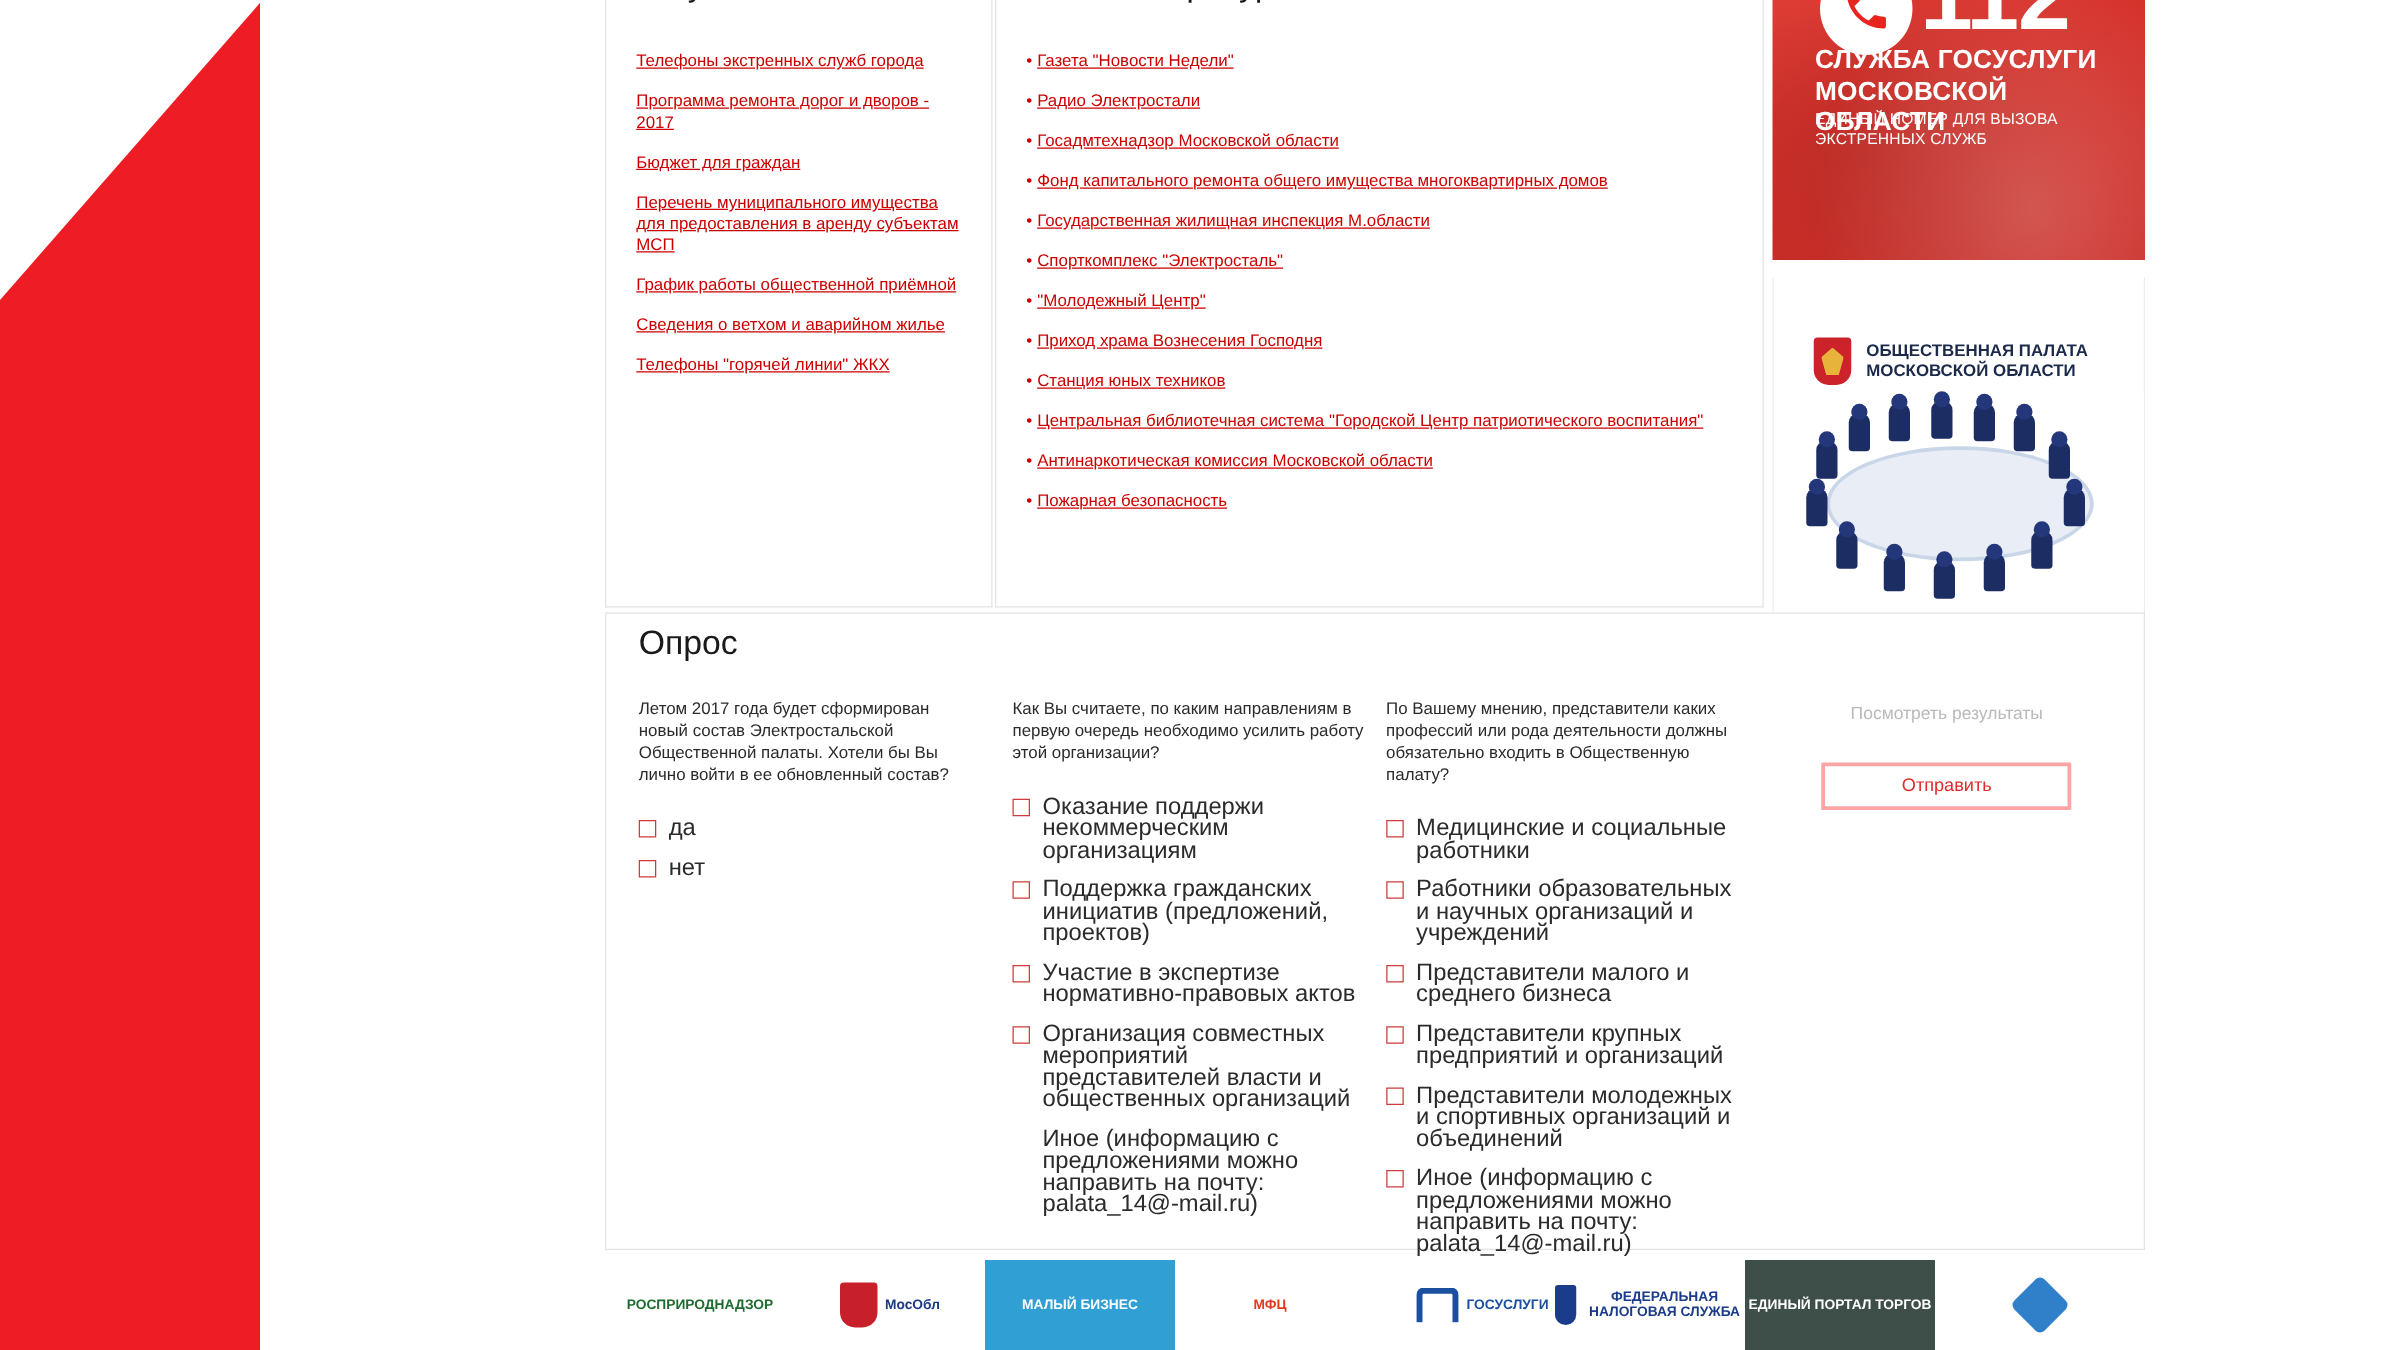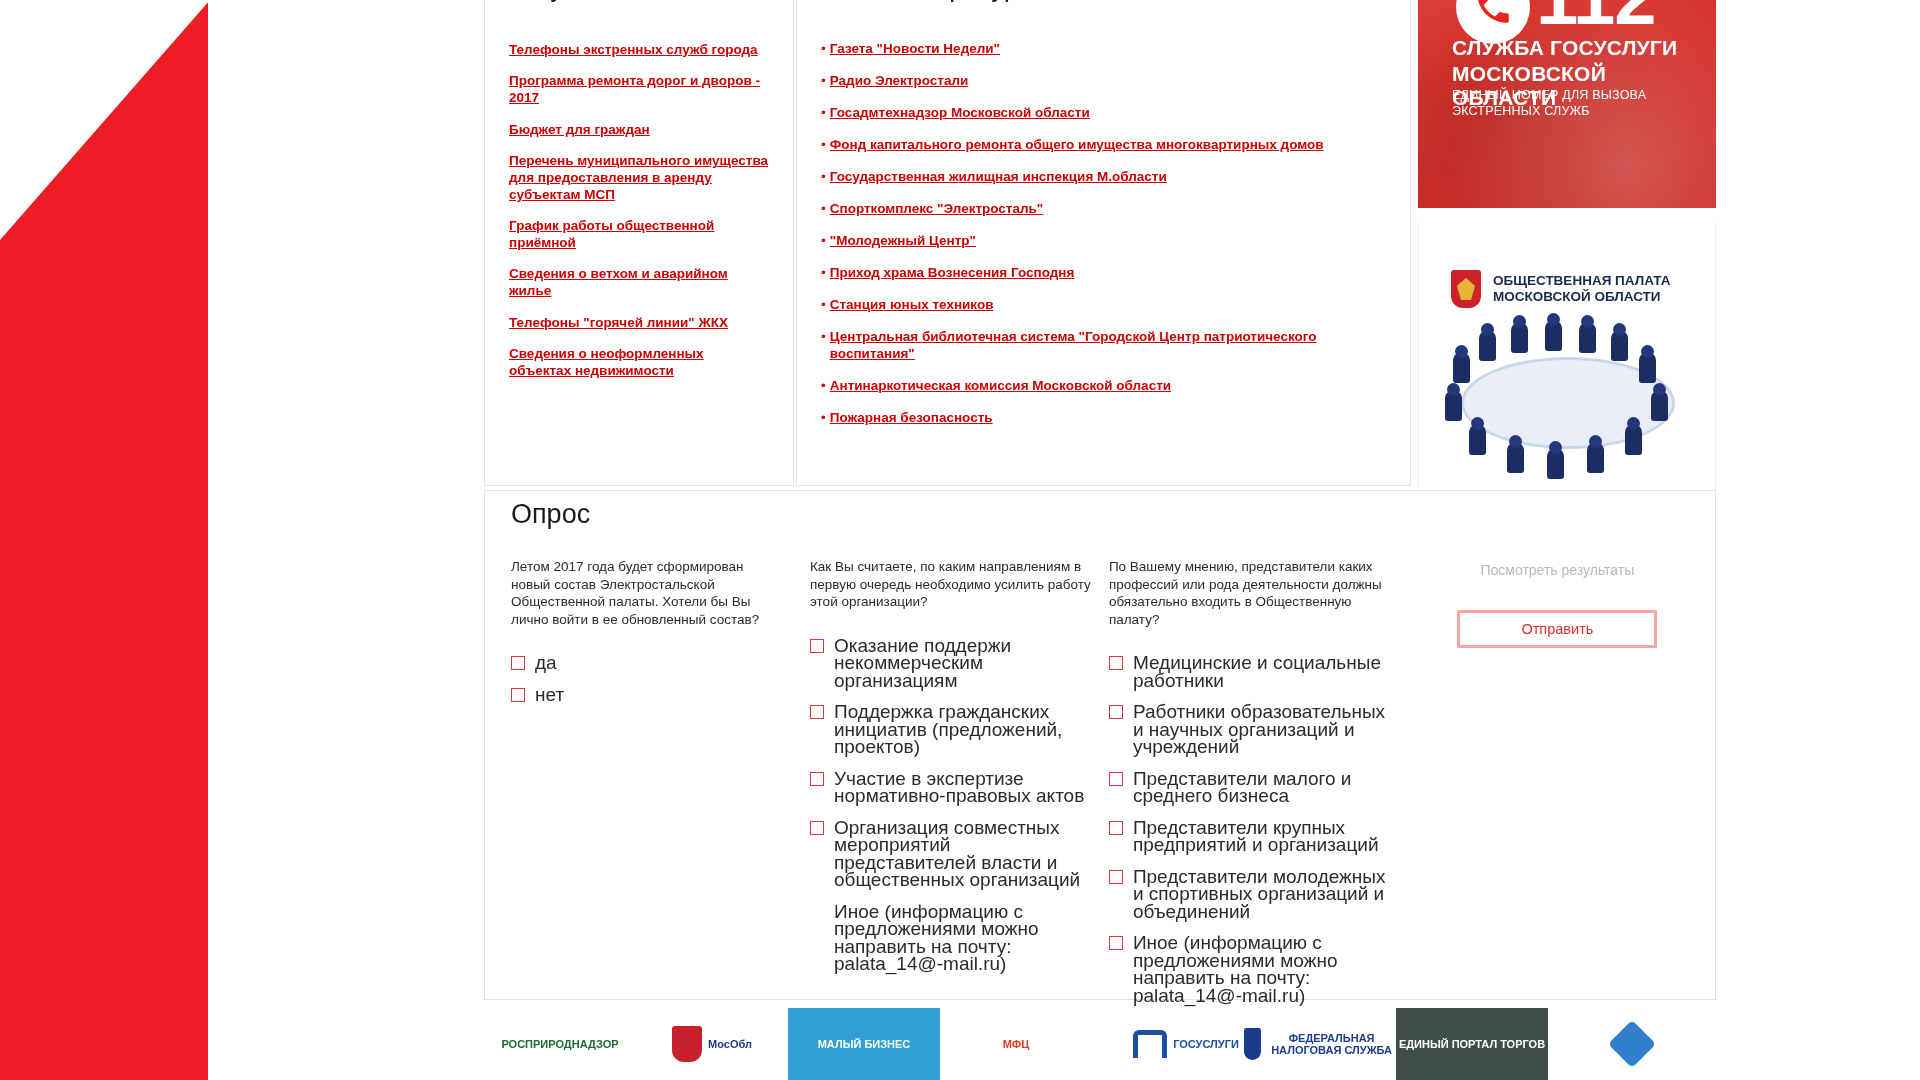--- a/index.html
+++ b/index.html
@@ -70,21 +70,20 @@
   }
   .link-list { margin: 0; padding: 0; list-style: none; }
   .link-list li { margin: 0 0 14px 0; }
   .link-underline {
     color: #cc0000;
     text-decoration: underline;
     font-size: 13.5px;
     line-height: 17px;
     display: inline-block;
     cursor: pointer;
-    font-weight: bold;
   }
   .aktualno-list { margin-top: 36px; }
   .res-list { margin-top: 36px; }
   .res-list li { margin: 0 0 15px 0; display: flex; align-items: flex-start;}
   .bullet {
     color: #cc0000;
     font-size: 13.5px;
     line-height: 17px;
     margin-right: 4px;
   }
@@ -349,21 +348,20 @@
     <div class="card card-aktualno">
       <h2 class="card-title">Актуально</h2>
       <ul class="link-list aktualno-list">
         <li><a class="link-underline">Телефоны экстренных служб города</a></li>
         <li><a class="link-underline">Программа ремонта дорог и дворов - 2017</a></li>
         <li><a class="link-underline">Бюджет для граждан</a></li>
         <li><a class="link-underline">Перечень муниципального имущества для предоставления в аренду субъектам МСП</a></li>
         <li><a class="link-underline">График работы общественной приёмной</a></li>
         <li><a class="link-underline">Сведения о ветхом и аварийном жилье</a></li>
         <li><a class="link-underline">Телефоны "горячей линии" ЖКХ</a></li>
-        <li><a class="link-underline">Сведения о неоформленных объектах недвижимости</a></li>
       </ul>
     </div>
 
     <div class="card card-resources">
       <h2 class="card-title">Полезные ресурсы</h2>
       <ul class="link-list res-list">
         <li>
             <span class="bullet">•</span>
             <a class="link-underline">Газета "Новости Недели"</a>
           </li>

